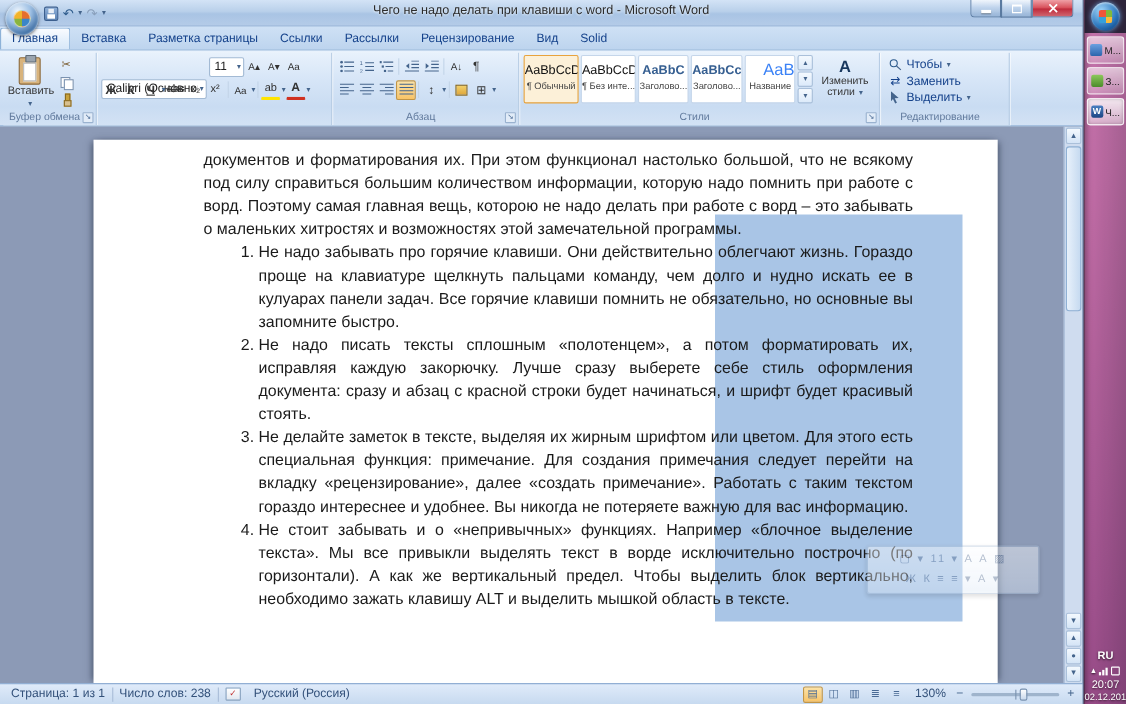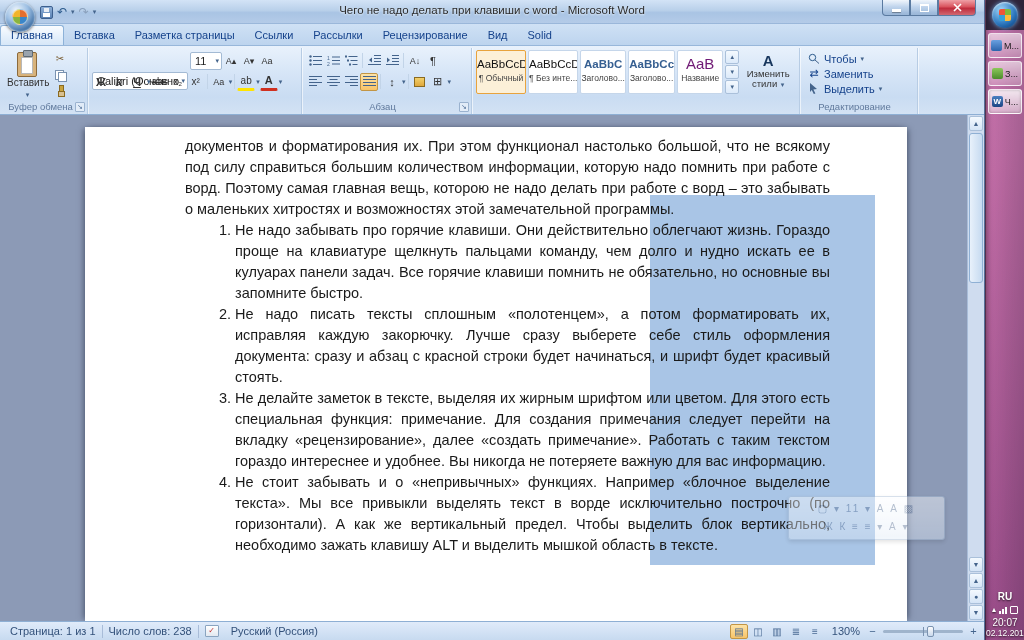--- a/index.html
+++ b/index.html
@@ -104,21 +104,21 @@
   svg.pic .fill { fill:#44648c; stroke:none; }
   svg.pic text { fill:#44648c; font-family:"Liberation Sans",sans-serif; }
 
   
   .g-styles .g-body { display:flex; align-items:flex-start; gap:2px; }
   .style-box { width:50px; height:44px; background:#fff; border:1px solid #c5d6ea; border-radius:2px; text-align:center;
     padding-top:4px; cursor:pointer; }
   .style-box.sel { border-color:#e8a33d; background:#fcf0d8; }
   .sb-preview { font-size:11.5px; color:#111; line-height:18px; white-space:nowrap; overflow:hidden; }
   .sb-preview.head { color:#365f91; font-weight:bold; }
-  .sb-preview.title { font-size:15px; color:#701a75; }
+  .sb-preview.title { font-size:15px; color:#3b82f6;text-align:right; }
   .sb-name { font-size:8.5px; color:#444; white-space:nowrap; overflow:hidden; }
   .style-scroll { display:flex; flex-direction:column; width:14px; gap:1px; }
   .style-scroll .rbtn { min-width:14px; width:14px; height:14px; font-size:7px; color:#44648c;
     background:linear-gradient(#f4f9fe,#dceafa); border:1px solid #aac0da; }
   .style-scroll .more { border-top:2px solid #44648c0; }
   .chg-styles { width:58px; text-align:center; border:1px solid transparent; border-radius:2px; cursor:pointer; padding-top:1px; }
   .chg-ico { font-size:15px; font-weight:bold; color:#17365d; line-height:17px; }
   .chg-lbl { font-size:9.5px; color:#333; line-height:10px; }
 
   
@@ -403,20 +403,22 @@
         <div class="style-scroll">
           <span class="rbtn">▴</span>
           <span class="rbtn">▾</span>
           <span class="rbtn more">▾</span>
         </div>
         <div class="chg-styles">
           <div class="chg-ico">А</div>
           <div class="chg-lbl"><span>Изменить стили</span> <span class="dd-sm">▾</span></div>
         </div>
       </div>
+      <div class="g-label"><span>Стили</span>
+        <span class="launcher">↘</span></div>
     </div>
 
     <div class="group g-edit" style="width:118px">
       <div class="g-body">
         <div class="ed-row">
           <span class="ed-ico">
               <svg class="pic" width="12" height="12">
                 <circle cx="4.5" cy="4.5" r="3.2" stroke="#2c5a8c" fill="none"></circle>
                 <path d="M7 7l4 3.5" stroke="#2c5a8c"></path>
               </svg>

